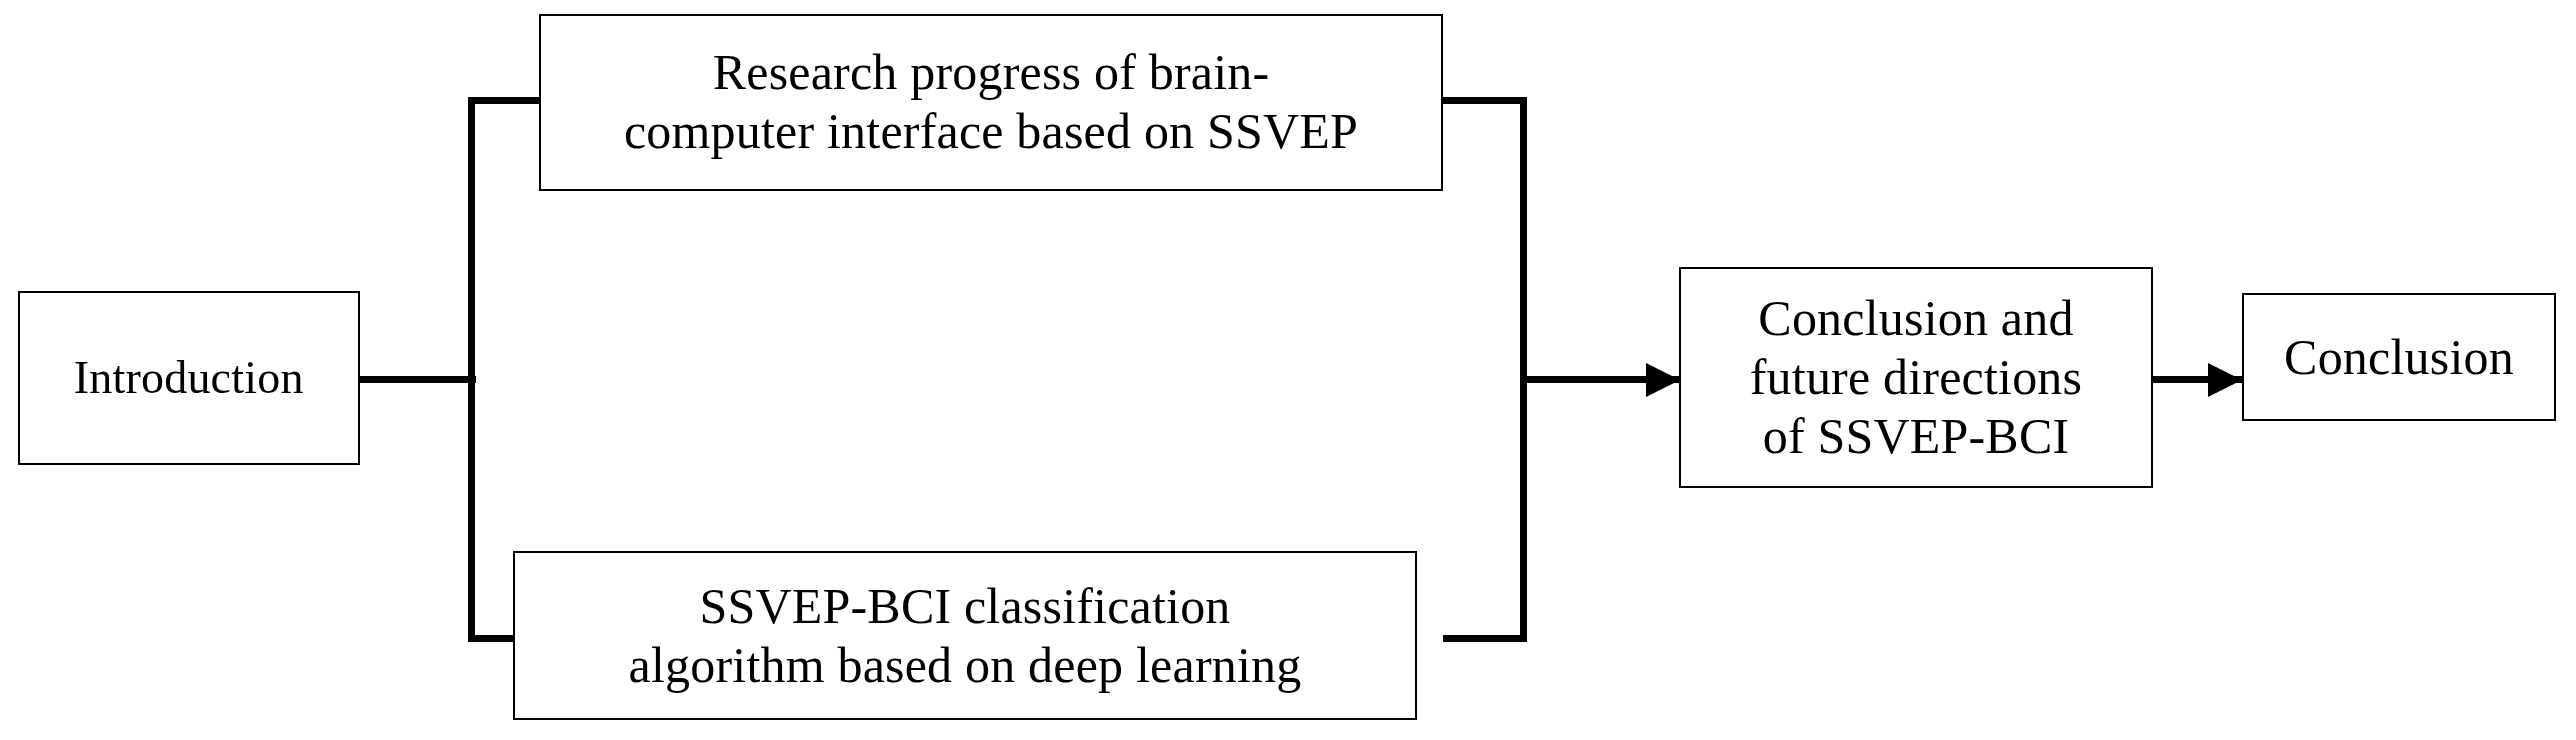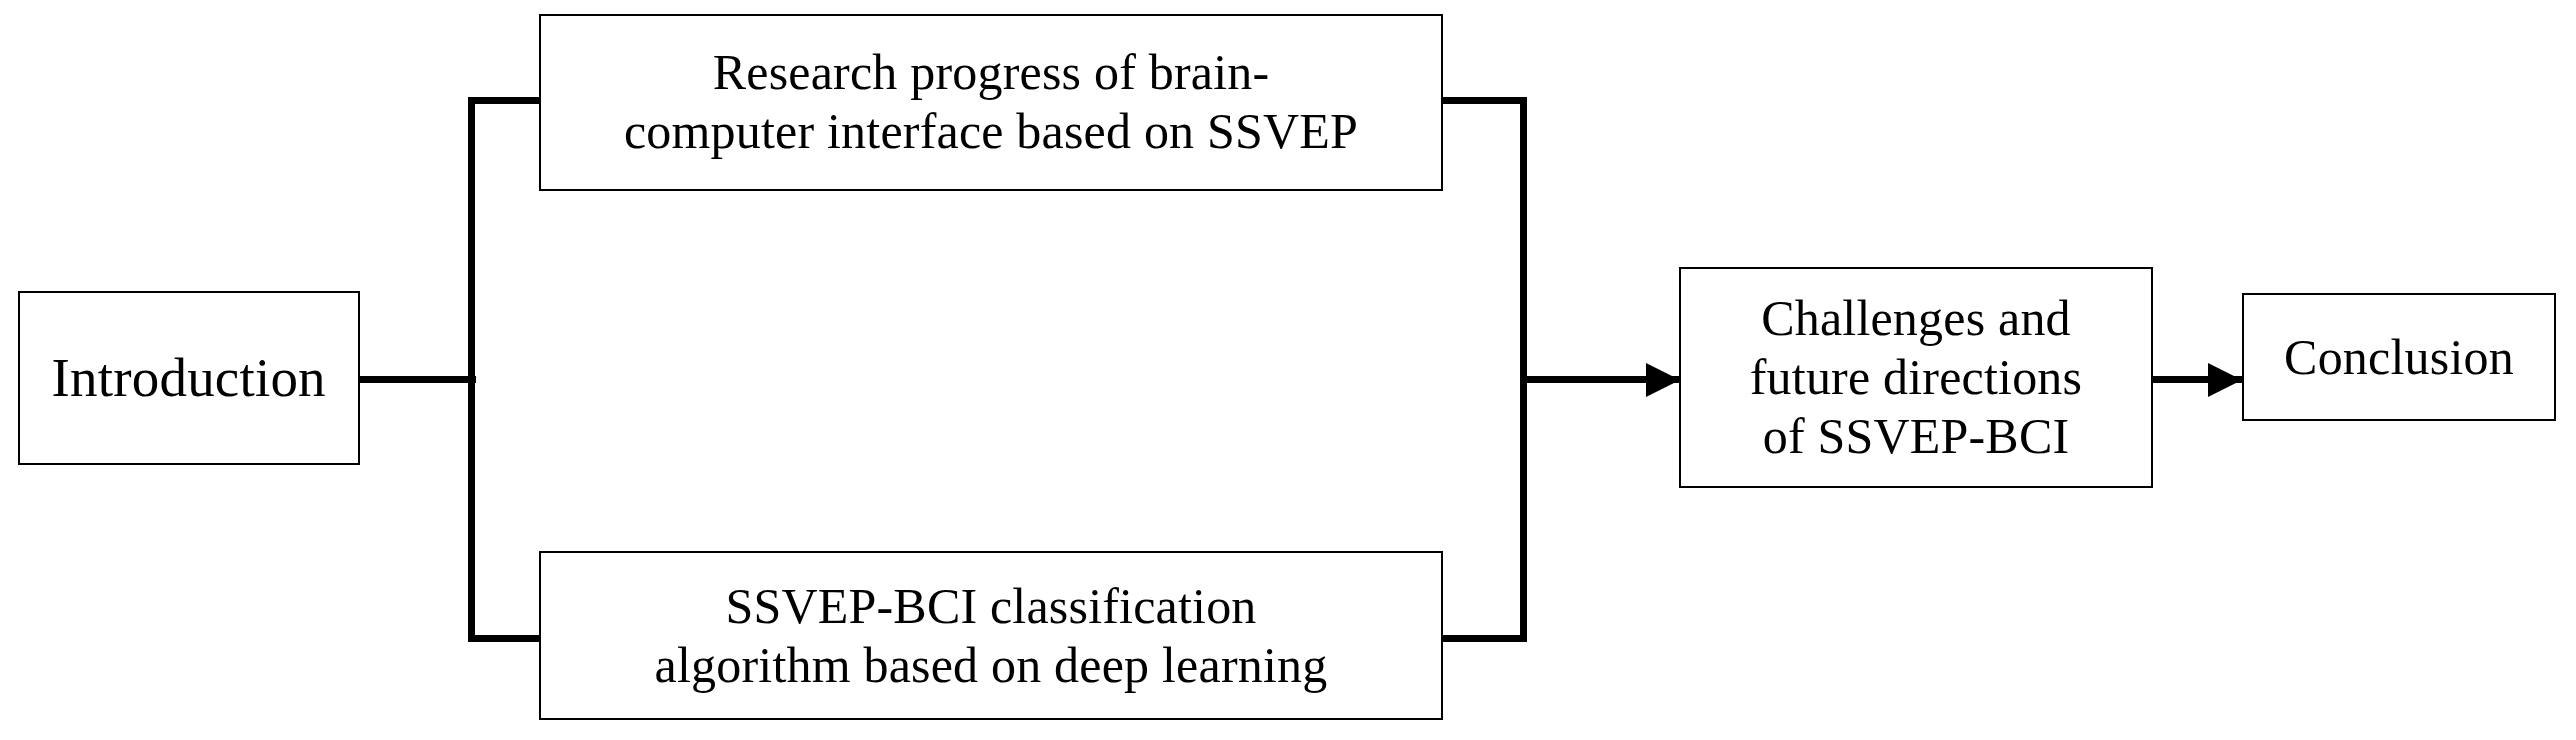--- a/index.html
+++ b/index.html
@@ -34,26 +34,26 @@
     width: 100%;
     padding: 0 2px;
     box-sizing: border-box;
     line-height: 1.18;
     white-space: pre-line;
     letter-spacing: 0.2px;
   }
 
   
   #node-introduction { left: 17.7px;   top: 291px; width: 342px;  height: 174px; }
-  #node-introduction .node-label { font-size: 55px; }
+  #node-introduction .node-label { font-size: 46px; }
 
   #node-research { left: 539px;  top: 13.6px;  width: 904px; height: 177px; }
   #node-research .node-label { font-size: 50px; }
 
-  #node-classification { left: 539px;  top: 551px; width: 904px; height: 169px; }
+  #node-classification { left: 513px;  top: 551px; width: 904px; height: 169px; }
   #node-classification .node-label { font-size: 50px; }
 
   #node-challenges { left: 1679px; top: 267px; width: 474px;  height: 221px; }
   #node-challenges .node-label { font-size: 50px; }
 
   #node-conclusion { left: 2242px; top: 293px; width: 314px;  height: 128px; }
   #node-conclusion .node-label { font-size: 50px; }
 
   
   .hline, .vline {
@@ -135,21 +135,21 @@
     <span class="node-label">Research progress of brain-
 computer interface based on SSVEP</span>
   </div>
 
   <div class="node" id="node-classification">
     <span class="node-label">SSVEP-BCI classification
 algorithm based on deep learning</span>
   </div>
 
   <div class="node" id="node-challenges">
-    <span class="node-label">Challenges and
+    <span class="node-label">Conclusion and
 future directions
 of SSVEP-BCI</span>
   </div>
 
   <div class="node" id="node-conclusion">
     <span class="node-label">Conclusion</span>
   </div>
 
 </div>
 

